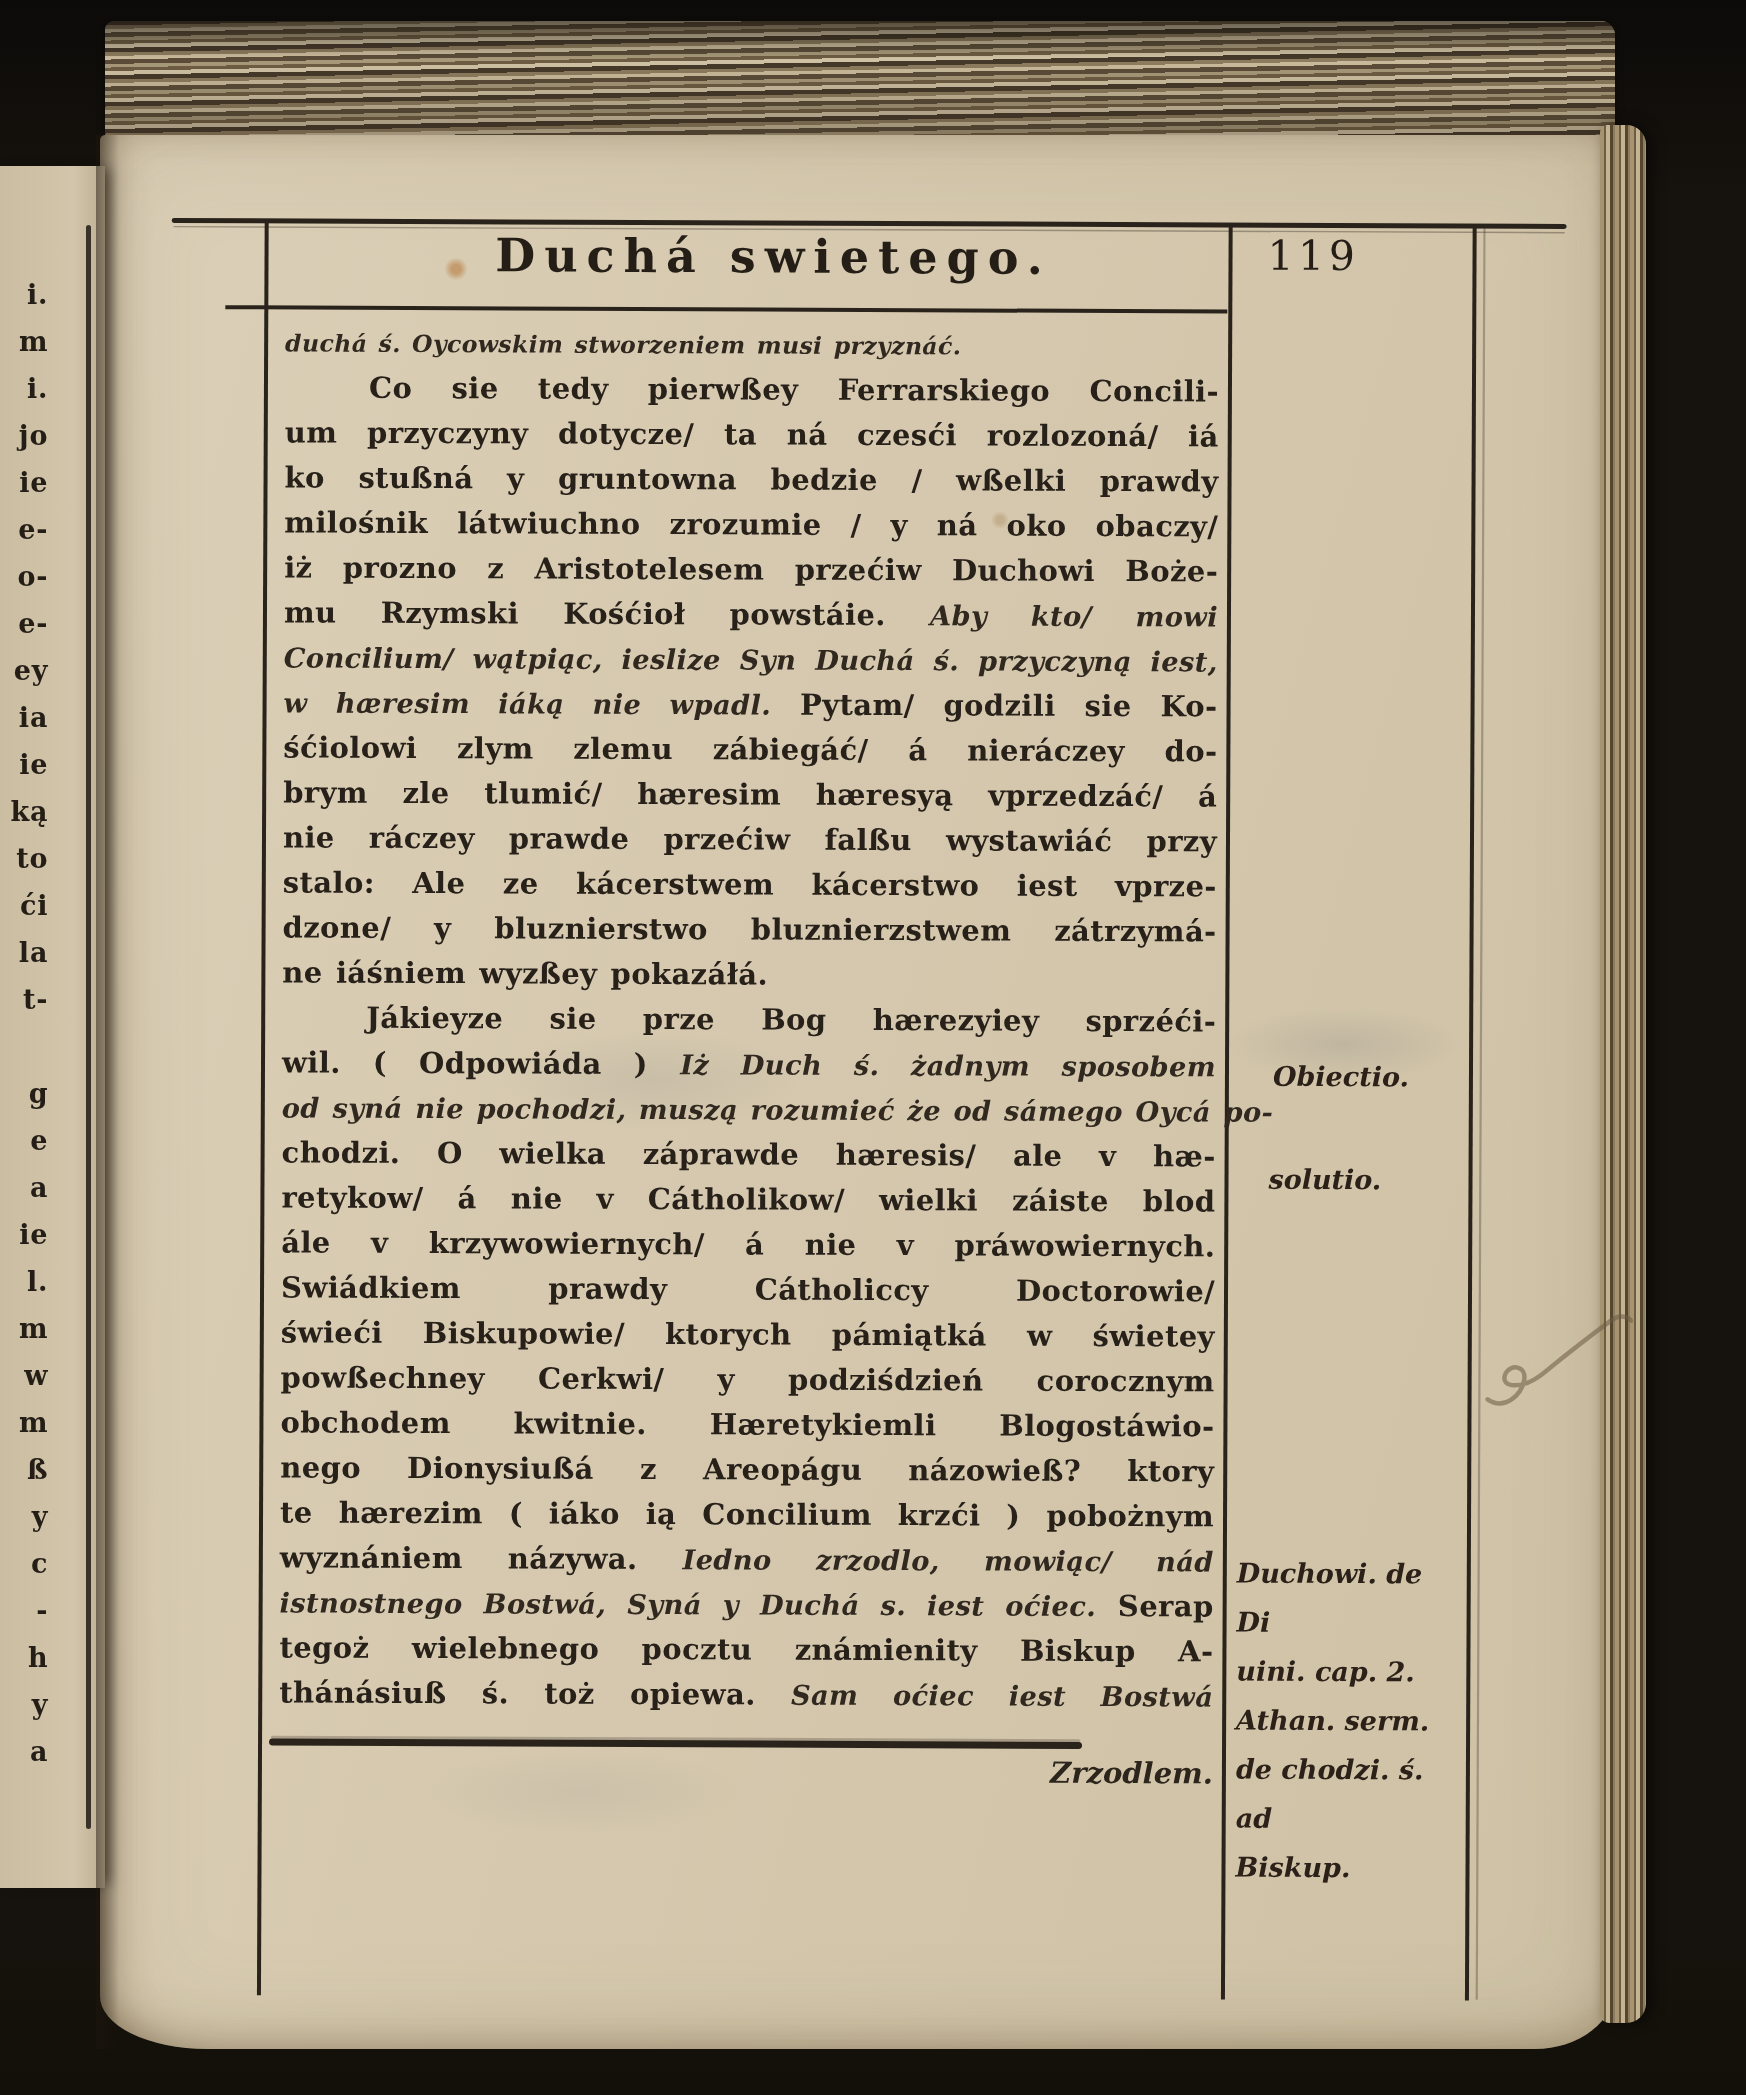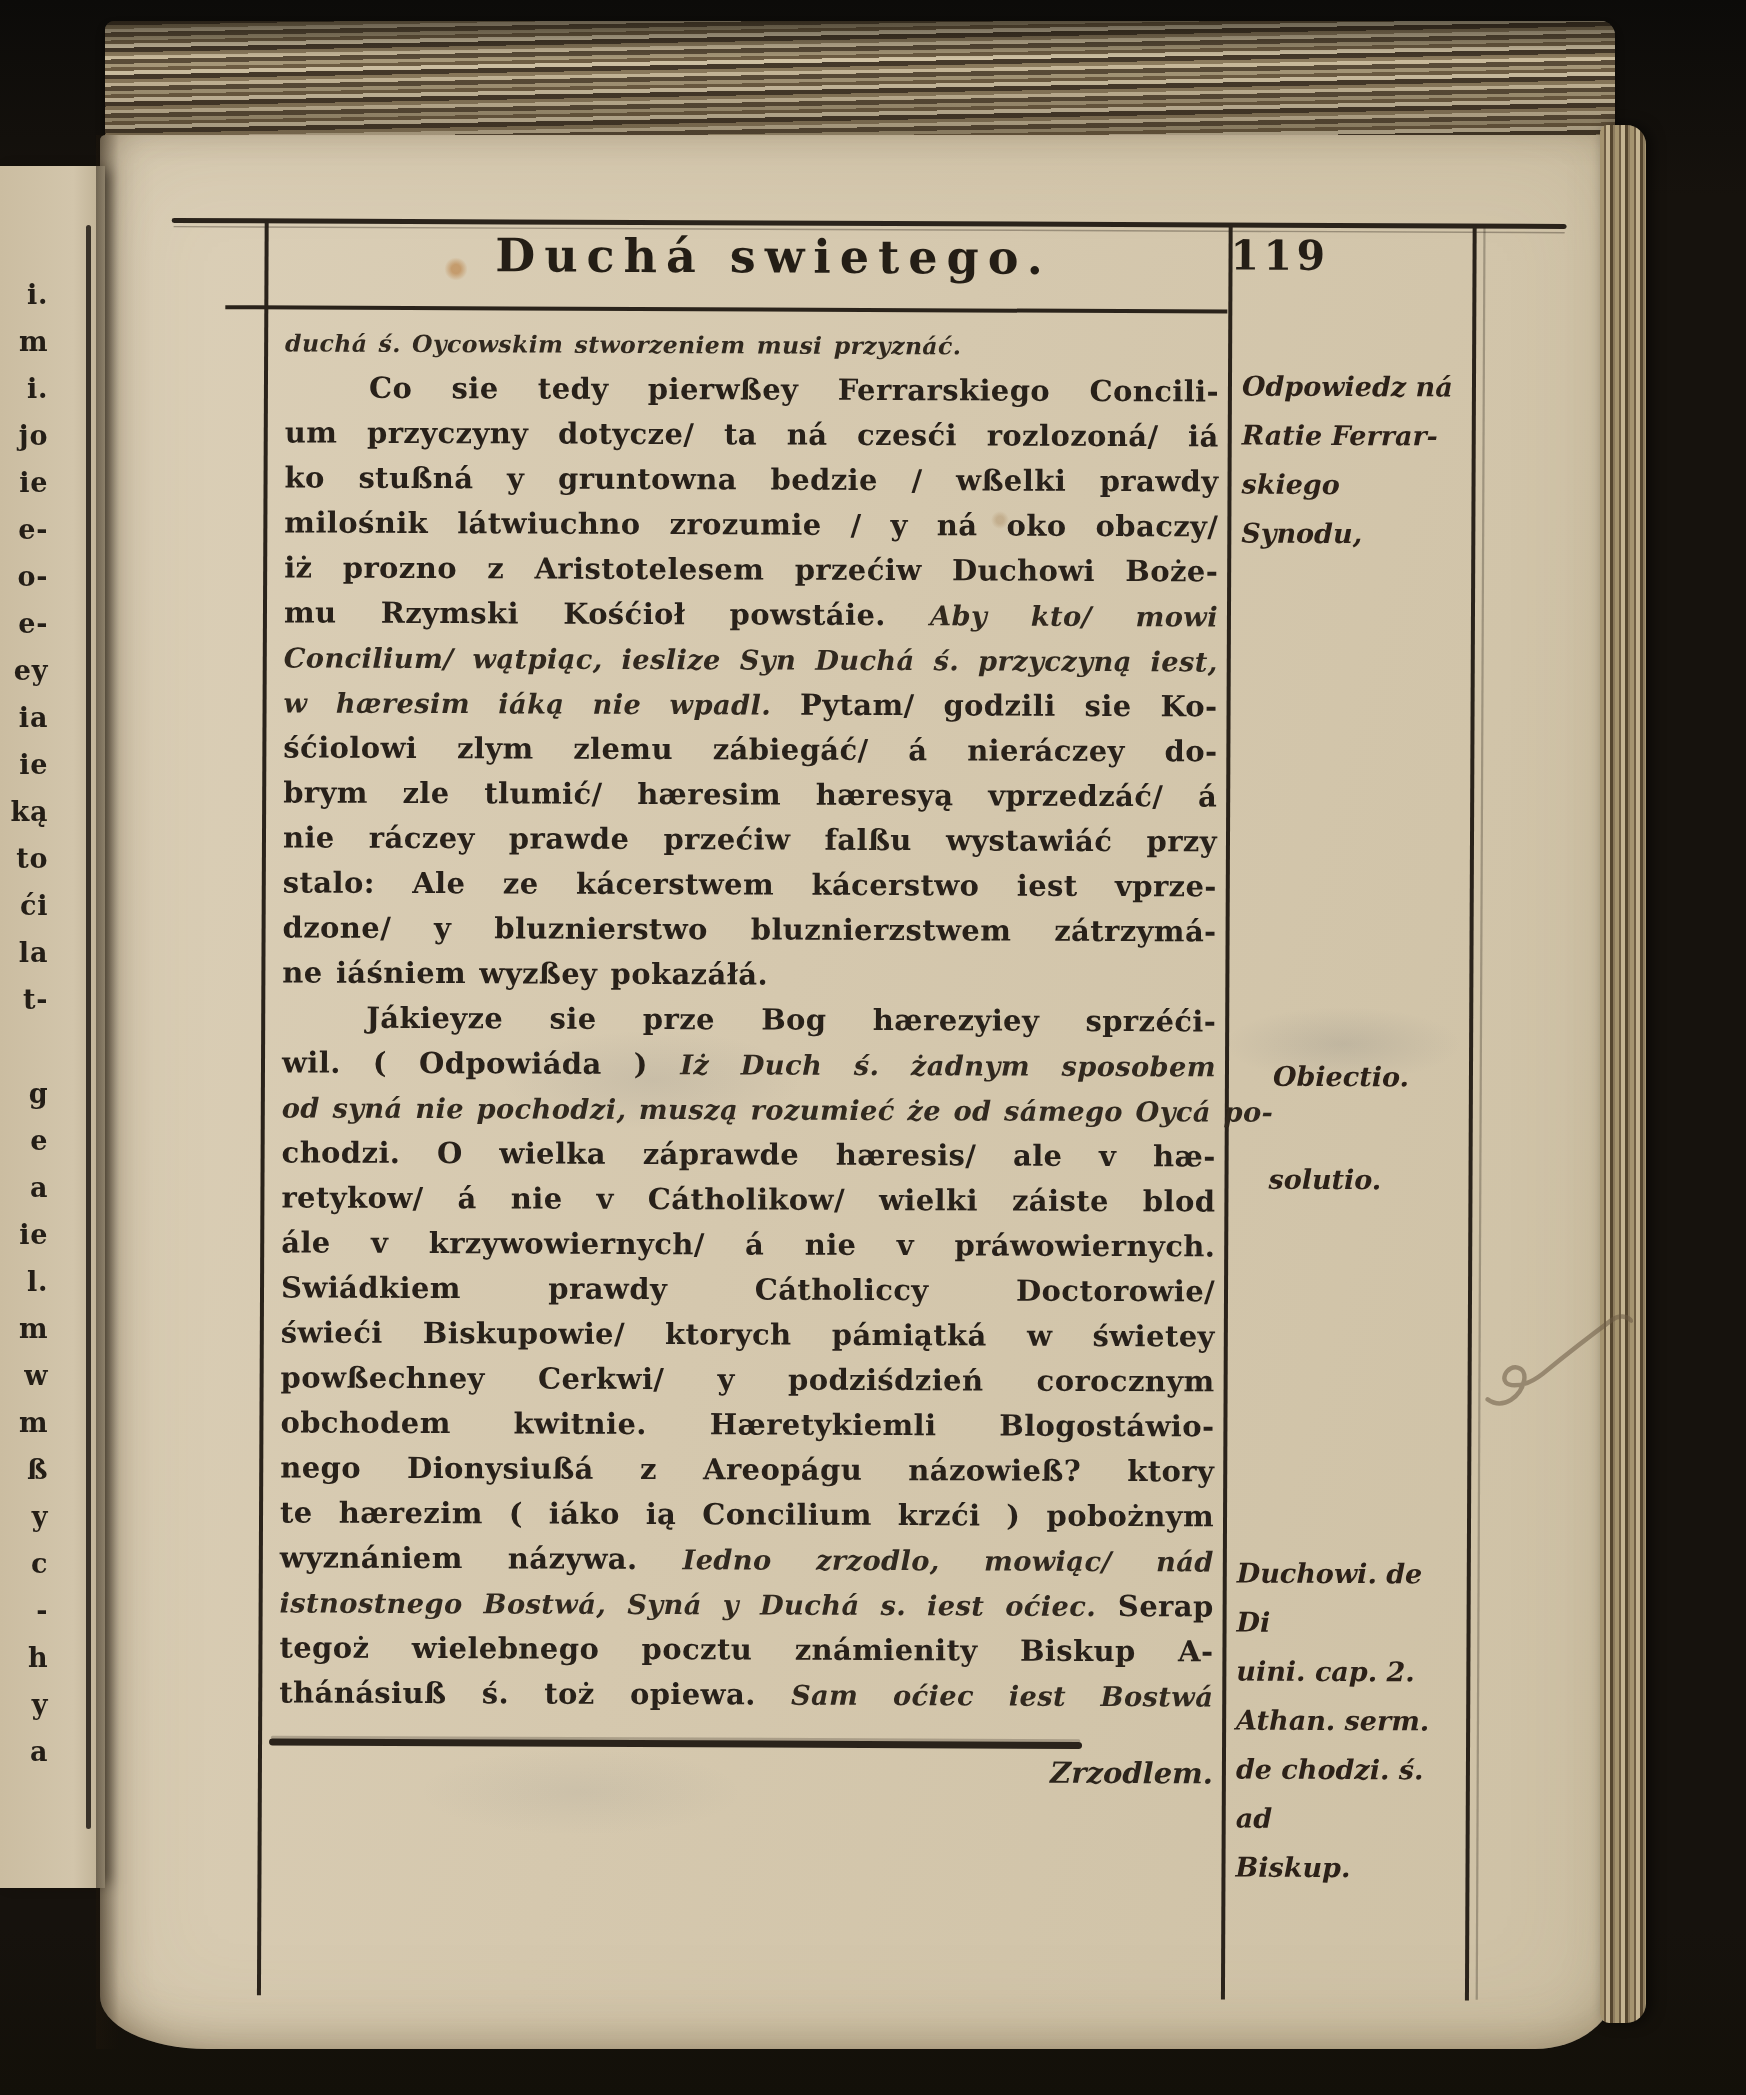--- a/index.html
+++ b/index.html
@@ -60,22 +60,22 @@
   .r-left{left:262px;top:223px;width:3.6px;height:1775px;}
   .r-colsep{left:1226px;top:223px;width:3.6px;height:1775px;}
   .r-right{left:1470px;top:223px;width:3.6px;height:1775px;
            box-shadow:9.8px 0 0 -0.9px rgba(42,35,27,.30);}
   .r-bottom{left:273px;top:1741px;width:813px;height:7.1px;border-radius:3.6px;
             box-shadow:0 -4.5px 0 -1.8px rgba(42,35,27,.25);}
 
   
   .header{position:absolute;left:321px;top:230px;width:900px;text-align:center;
     font-weight:700;font-size:46px;letter-spacing:9px;color:#241e16;}
-  .folio{position:absolute;left:1228px;top:230px;width:196px;
-    font-weight:700;font-size:41px;letter-spacing:4.5px;color:#241e16;}
+  .folio{position:absolute;left:1265px;top:230px;width:196px;
+    font-weight:400;font-size:41px;letter-spacing:4.5px;color:#241e16;}
 
   
   .textcol{position:absolute;left:283px;top:323px;width:934px;}
   .tl{height:45px;line-height:45px;font-weight:700;font-size:29px;color:#28211a;
       text-align:justify;text-align-last:justify;letter-spacing:0.4px;word-spacing:2.7px;
       white-space:nowrap;overflow:visible;}
   .tl.fl{text-align-last:left;}
   .tl.ind{text-indent:84px;}
   .tl.sm{font-size:25px;font-weight:600;font-style:italic;color:#332b22;}
   .tl .it{font-style:italic;font-weight:600;font-size:.94em;color:#31291f;}
@@ -184,25 +184,20 @@
         <div class="tl"><span class="rm">nego Dionysiußá z Areopágu názowieß? ktory</span></div>
         <div class="tl"><span class="rm">te hærezim ( iáko ią Concilium krzći ) pobożnym</span></div>
         <div class="tl"><span class="rm">wyznániem názywa.</span> <span class="it">Iedno zrzodlo, mowiąc/ nád</span></div>
         <div class="tl"><span class="it">istnostnego Bostwá, Syná y Duchá s. iest oćiec.</span> <span class="rm">Serap</span></div>
         <div class="tl"><span class="rm">tegoż wielebnego pocztu známienity Biskup A-</span></div>
         <div class="tl"><span class="rm">thánásiuß ś. toż opiewa.</span> <span class="it">Sam oćiec iest Bostwá</span></div>
       </div>
 
     <div class="closing">Zrzodlem.</div>
 
-    <div class="mnote mn-1">
-        <div class="mn-line">Odpowiedz ná</div>
-        <div class="mn-line">Ratie Ferrar-</div>
-        <div class="mn-line">skiego Synodu,</div>
-      </div>
     <div class="mnote mn-2">
         <div class="mn-line">Obiectio.</div>
       </div>
     <div class="mnote mn-3">
         <div class="mn-line">solutio.</div>
       </div>
     <div class="mnote mn-4">
         <div class="mn-line">Duchowi. de Di</div>
         <div class="mn-line">uini. cap. 2.</div>
         <div class="mn-line">Athan. serm.</div>

